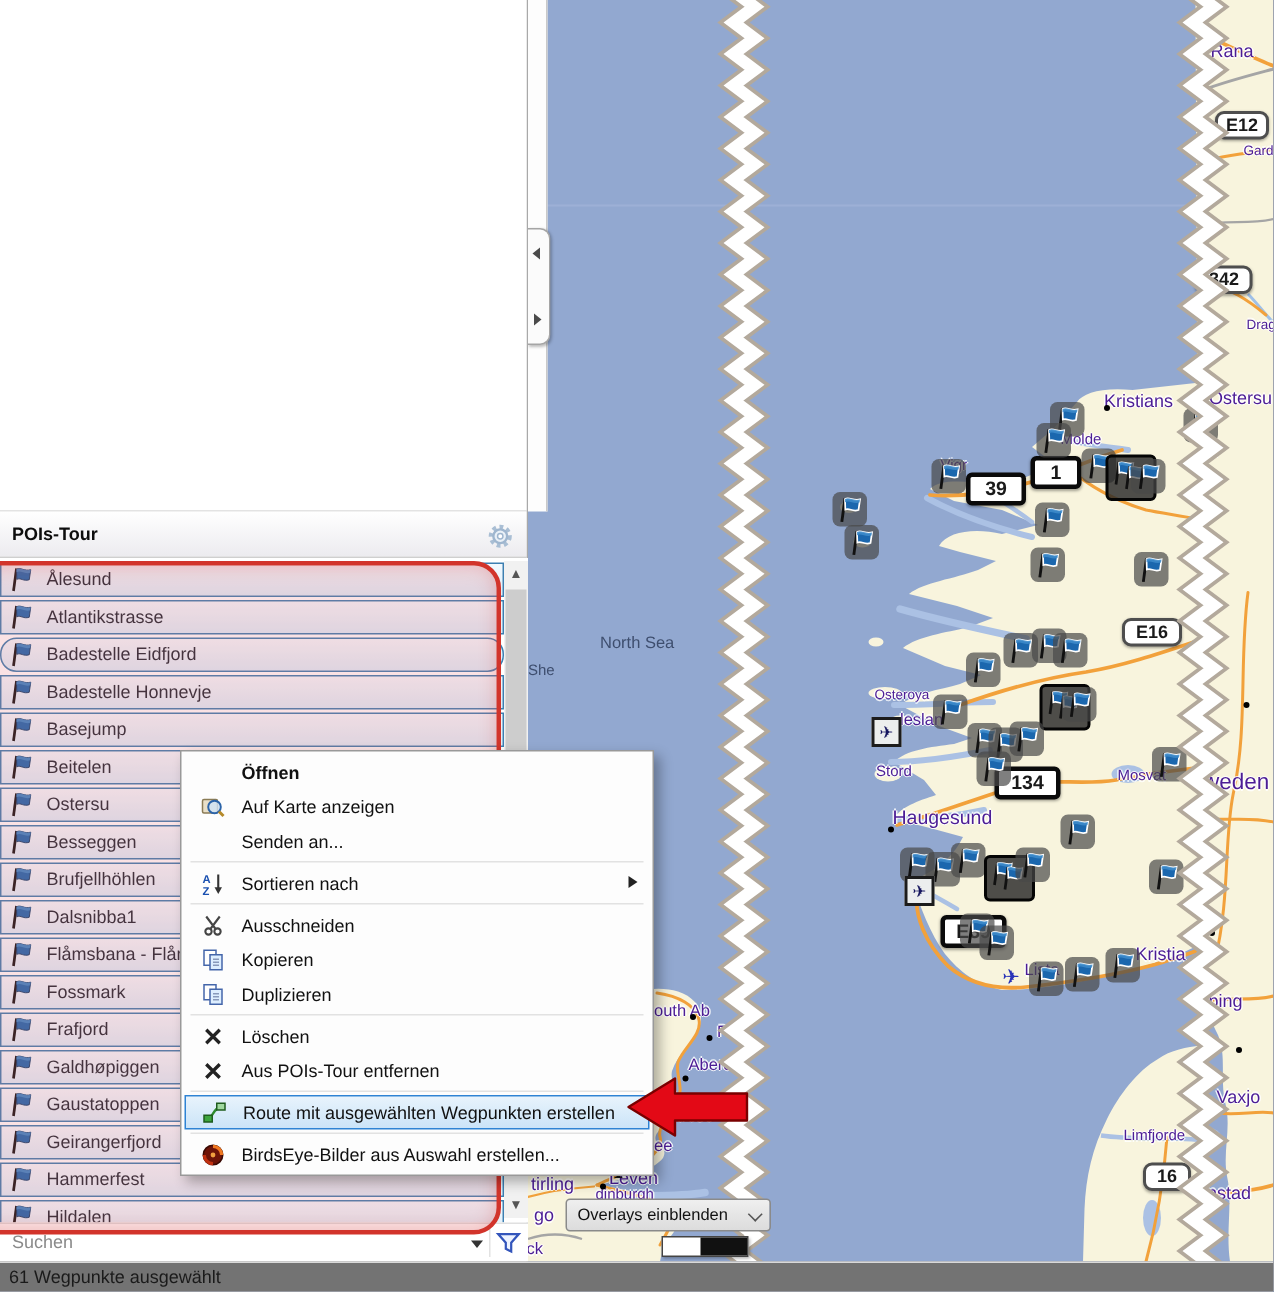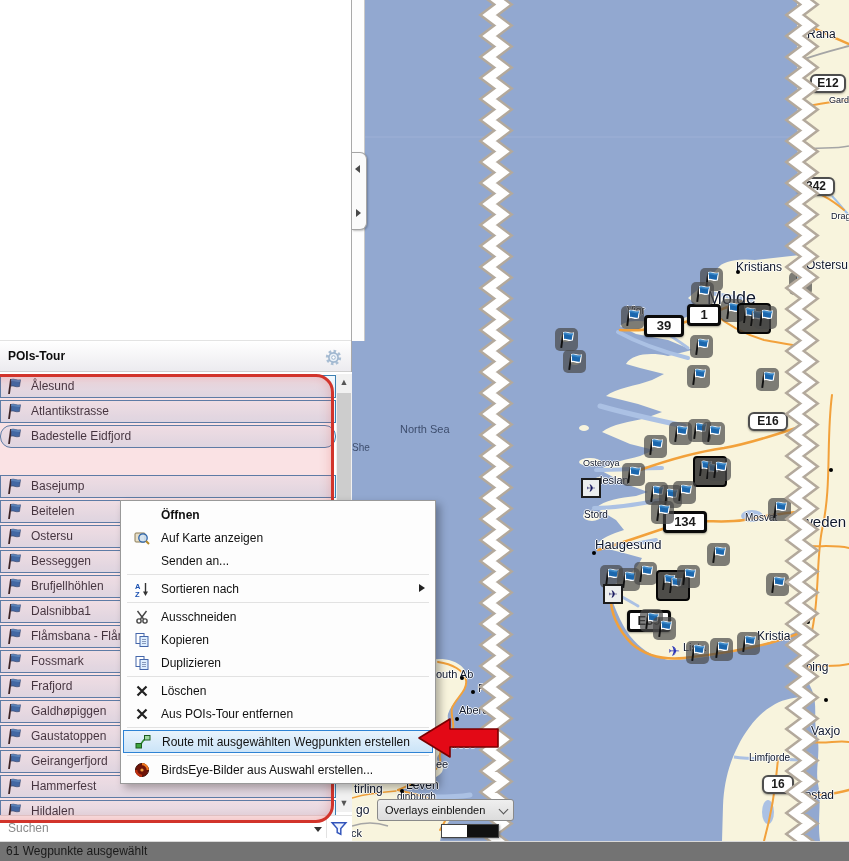--- a/index.html
+++ b/index.html
@@ -3,21 +3,21 @@
 <meta charset="utf-8">
 <style>
   html,body{margin:0;padding:0;background:#777;}
   .app{position:relative;width:849px;height:861px;overflow:hidden;background:#fff;
        font-family:"Liberation Sans",sans-serif;-webkit-font-smoothing:antialiased;}
   
   .map-pane{position:absolute;left:352px;top:0;width:497px;height:841px;background:#92A8D0;z-index:1;overflow:hidden;}
   .map-pane svg.base,.map-pane svg.tear{position:absolute;left:0;top:0;}
   .map-pane svg.tear{z-index:6;pointer-events:none;}
   .features{position:absolute;left:0;top:0;width:497px;height:841px;z-index:4;}
-  .mlabel{position:absolute;color:#0f172a;white-space:nowrap;line-height:1;
+  .mlabel{position:absolute;color:#4c1d95;white-space:nowrap;line-height:1;
           text-shadow:1px 0 0 rgba(255,255,255,.85),-1px 0 0 rgba(255,255,255,.85),0 1px 0 rgba(255,255,255,.85),0 -1px 0 rgba(255,255,255,.85);}
   .mlabel.sea{color:#3E4E6E;text-shadow:none;}
   .mdot{position:absolute;width:4px;height:4px;background:#000;border-radius:50%;}
   .shield{position:absolute;background:#fff;border:2px solid #4E4E4E;border-radius:6px;
           color:#1a1a1a;font-weight:bold;text-align:center;font-size:12px;line-height:15px;
           box-shadow:0 1px 2px rgba(0,0,0,.35);}
   .shield.black{border:3px solid #0a0a0a;border-radius:4px;font-size:13px;line-height:16px;}
   .mflag{position:absolute;width:23px;height:23px;border-radius:5px;background:rgba(73,73,73,.70);
          display:flex;align-items:center;justify-content:center;}
   .mflag.boxed{width:30px;height:27px;background:rgba(40,40,40,.82);border:2px solid #050505;border-radius:4px;}
@@ -147,21 +147,21 @@
         <path d="M800,150 C818,146 832,150 849,146" stroke-width="1.5"></path>
         <path d="M352,826 C364,822 376,822 388,826" stroke-width="1.5"></path>
       </g>
     </svg>
 
     <div class="features" id="features">
         <div class="mlabel sea" style="left: 48px; top: 424px; font-size: 11px;">North Sea</div>
         <div class="mlabel sea" style="left: 0px; top: 443px; font-size: 10px;">She</div>
         <div class="mlabel" style="left: 384px; top: 261px; font-size: 12px;">Kristians</div>
         <div class="mlabel" style="left: 454px; top: 259px; font-size: 12px;">Ostersu</div>
-        <div class="mlabel" style="left: 355px; top: 289px; font-size: 18px;">Molde</div>
+        <div class="mlabel" style="left: 355px; top: 289px; font-size: 10px;">Molde</div>
         <div class="mlabel" style="left: 275px; top: 306px; font-size: 10px;">Vigr</div>
         <div class="mlabel" style="left: 448px; top: 297px; font-size: 9px;">ten</div>
         <div class="mlabel" style="left: 455px; top: 28px; font-size: 12px;">Rana</div>
         <div class="mlabel" style="left: 477px; top: 96px; font-size: 9px;">Gard</div>
         <div class="mlabel" style="left: 479px; top: 212px; font-size: 9px;">Drag</div>
         <div class="mlabel" style="left: 231px; top: 459px; font-size: 9px;">Osteroya</div>
         <div class="mlabel" style="left: 248px; top: 475px; font-size: 11px;">leslan</div>
         <div class="mlabel" style="left: 232px; top: 510px; font-size: 10px;">Stord</div>
         <div class="mlabel" style="left: 243px; top: 538px; font-size: 13px;">Haugesund</div>
         <div class="mlabel" style="left: 393px; top: 513px; font-size: 10px;">Mosvat</div>
@@ -527,20 +527,28 @@
           <span class="rtext">Atlantikstrasse</span>
         </div>
         <div class="row" style="top: 53px; border-radius: 11px;">
           <span class="rflag"><svg width="18" height="18" viewBox="0 0 18 18">
   <path d="M4,17 L6,2" stroke="#111" stroke-width="1.8"></path>
   <path d="M6,2.5 C9,1 11,4 15.5,2.8 L14.5,9.5 C10.5,10.8 9,8 6.2,9.2 Z" fill="#1B67AE" stroke="#0A3560" stroke-width="0.6"></path>
   <path d="M6,2.5 C9,1 11,4 15.5,2.8 L15.2,4.8 C11,6 9,3 6,4.5 Z" fill="#3E8CCB" fill-opacity="0.85"></path>
             </svg></span>
           <span class="rtext">Badestelle Eidfjord</span>
         </div>
+        <div class="row" style="top: 78px;">
+          <span class="rflag"><svg width="18" height="18" viewBox="0 0 18 18">
+  <path d="M4,17 L6,2" stroke="#111" stroke-width="1.8"></path>
+  <path d="M6,2.5 C9,1 11,4 15.5,2.8 L14.5,9.5 C10.5,10.8 9,8 6.2,9.2 Z" fill="#1B67AE" stroke="#0A3560" stroke-width="0.6"></path>
+  <path d="M6,2.5 C9,1 11,4 15.5,2.8 L15.2,4.8 C11,6 9,3 6,4.5 Z" fill="#3E8CCB" fill-opacity="0.85"></path>
+            </svg></span>
+          <span class="rtext">Badestelle Honnevje</span>
+        </div>
         <div class="row" style="top: 103px;">
           <span class="rflag"><svg width="18" height="18" viewBox="0 0 18 18">
   <path d="M4,17 L6,2" stroke="#111" stroke-width="1.8"></path>
   <path d="M6,2.5 C9,1 11,4 15.5,2.8 L14.5,9.5 C10.5,10.8 9,8 6.2,9.2 Z" fill="#1B67AE" stroke="#0A3560" stroke-width="0.6"></path>
   <path d="M6,2.5 C9,1 11,4 15.5,2.8 L15.2,4.8 C11,6 9,3 6,4.5 Z" fill="#3E8CCB" fill-opacity="0.85"></path>
             </svg></span>
           <span class="rtext">Basejump</span>
         </div>
         <div class="row" style="top: 128px;">
           <span class="rflag"><svg width="18" height="18" viewBox="0 0 18 18">

